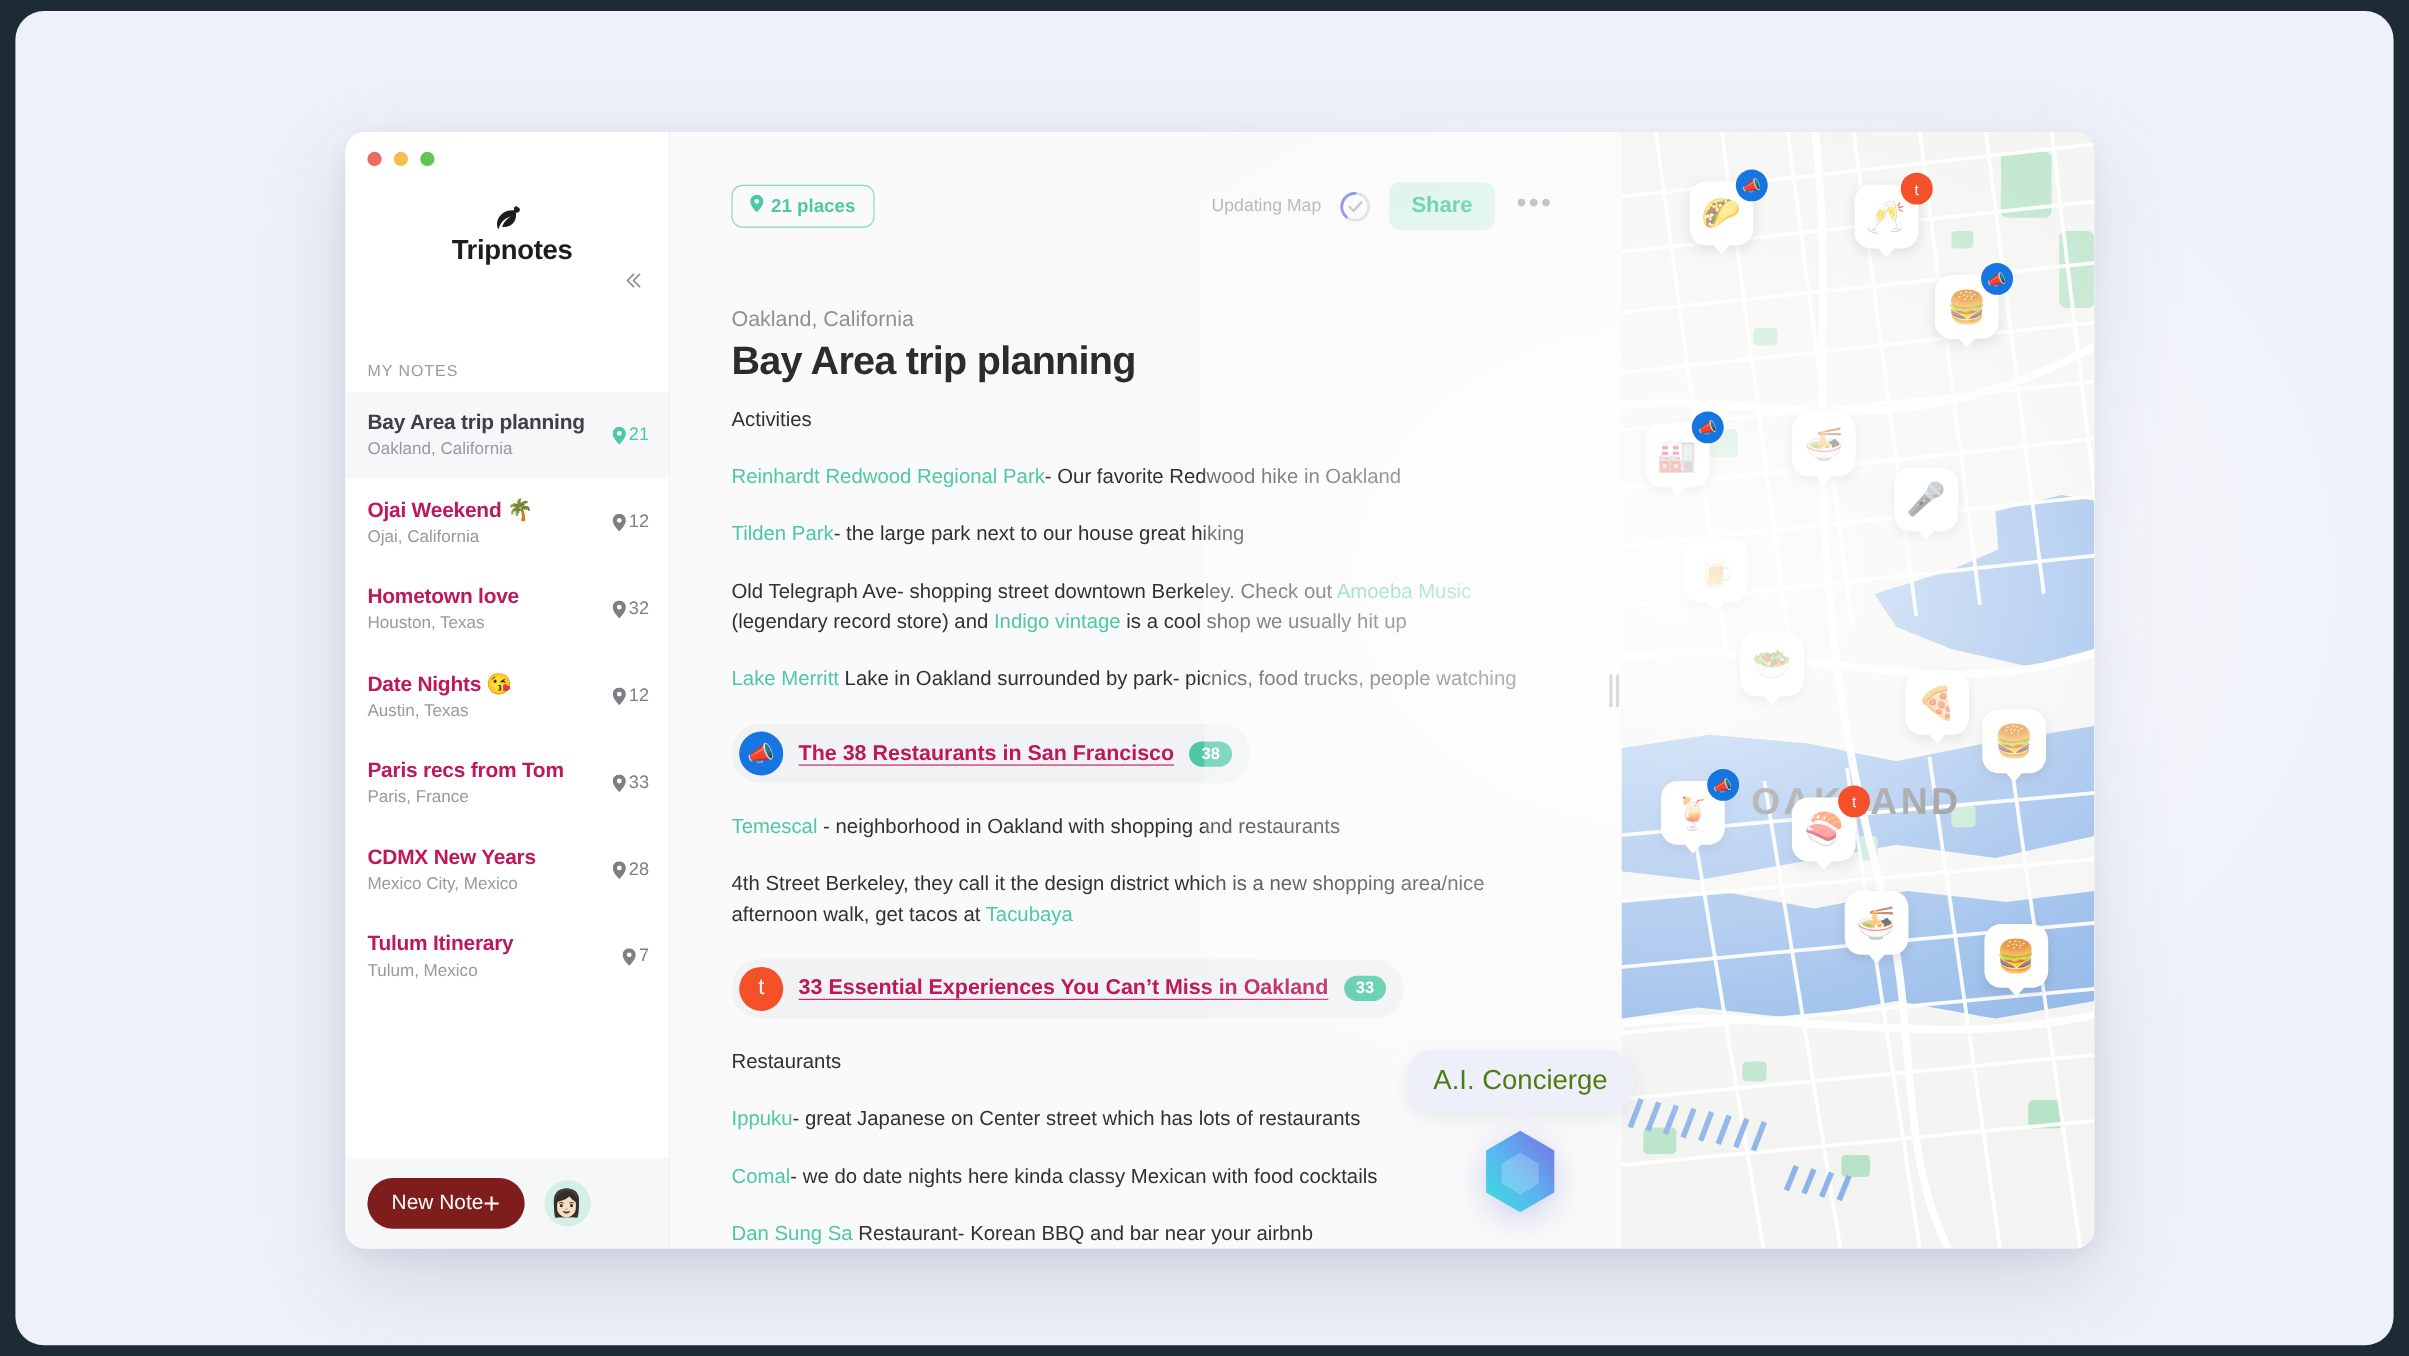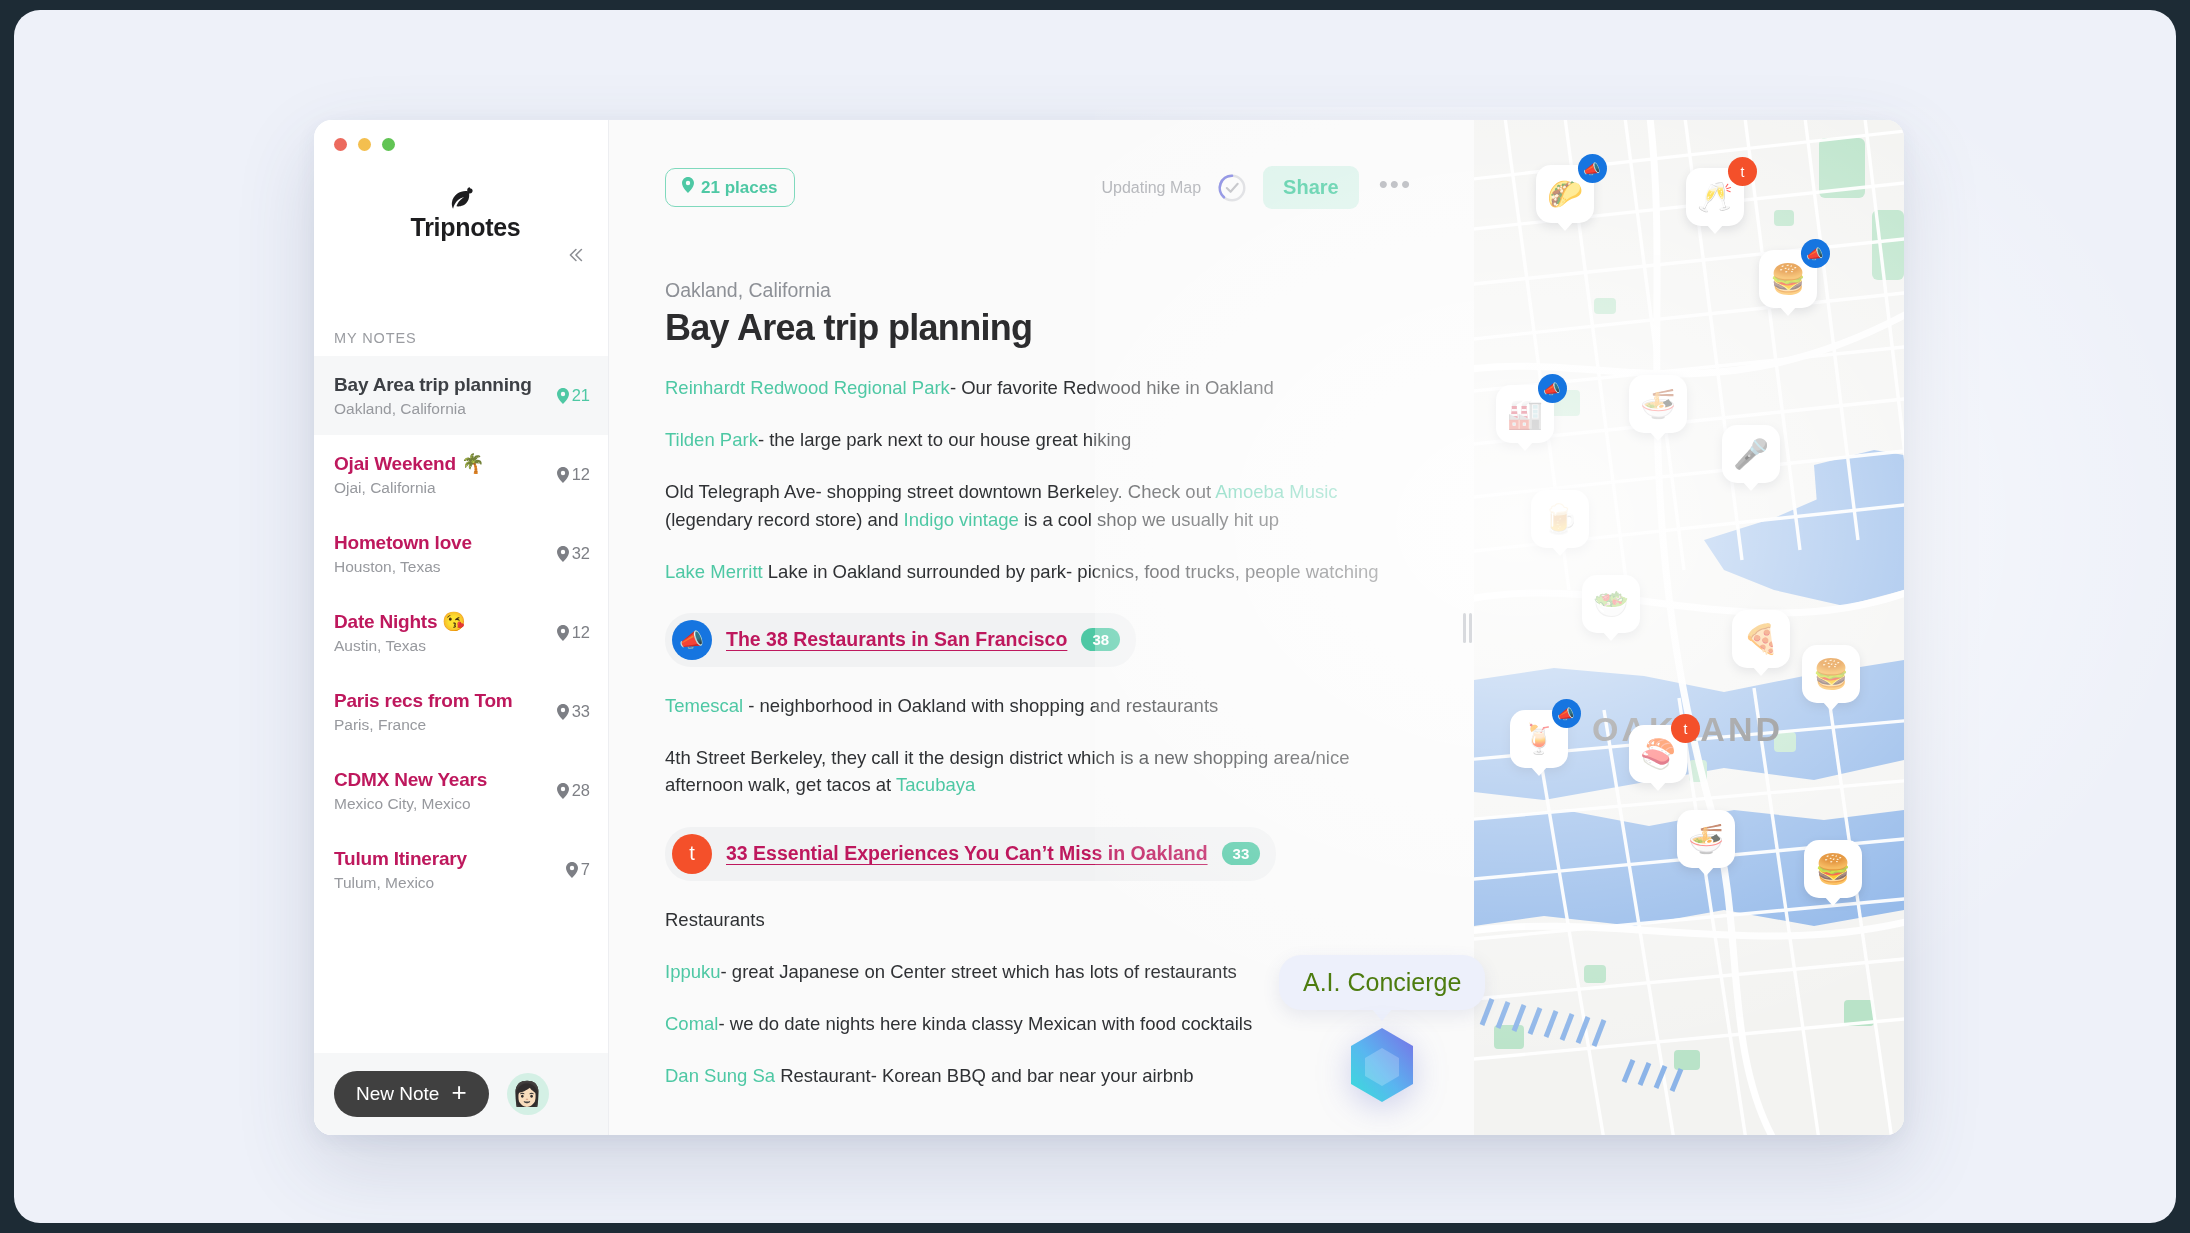--- a/index.html
+++ b/index.html
@@ -106,22 +106,22 @@
   .note-item.active .note-count { color: #4ec8a4; }
   .pin-ico { width: 12px; height: 16px; flex: none; }
 
   .sidebar-footer {
     background: #f6f7f8;
     padding: 18px 20px;
     display: flex; align-items: center; gap: 18px;
     flex: none;
   }
   .new-note-btn {
-    display: flex; gap: 12px;
-    background: #404040; color: #fff;
+    display: flex; align-items: center; 
+    background: #7f1d1d; color: #fff;
     border: none; border-radius: 24px;
     padding: 12px 22px;
     font-size: 19px; font-family: inherit;
     cursor: pointer;
   }
   .plus { font-size: 26px; line-height: 18px; font-weight: 300; }
   .avatar {
     width: 42px; height: 42px; border-radius: 50%;
     background: #d4f0e5; font-size: 24px;
     display: flex; align-items: center; justify-content: center;
@@ -439,20 +439,21 @@
           </span>
           <button class="share-btn">Share</button>
           <span class="more-btn">•••</span>
         </div>
       </div>
 
       <div class="note-body">
         <div class="note-loc">Oakland, California</div>
         <h1 class="note-heading">Bay Area trip planning</h1>
 
+        <p class="para tight">Activities</p>
 
         <div id="blocks1">
               <p class="para"><span class="lnk">Reinhardt Redwood Regional Park</span><span>- Our favorite Redwood hike in Oakland</span></p>
               <p class="para"><span class="lnk">Tilden Park</span><span>- the large park next to our house great hiking</span></p>
               <p class="para"><span>Old Telegraph Ave- shopping street downtown Berkeley. Check out </span><span class="lnk">Amoeba Music</span><span> (legendary record store) and </span><span class="lnk">Indigo vintage</span><span> is a cool shop we usually hit up</span></p>
               <p class="para"><span class="lnk">Lake Merritt</span><span> Lake in Oakland surrounded by park- picnics, food trucks, people watching</span></p>
             </div>
 
         <div class="card-link">
           <span class="card-ico blue">📣</span>

